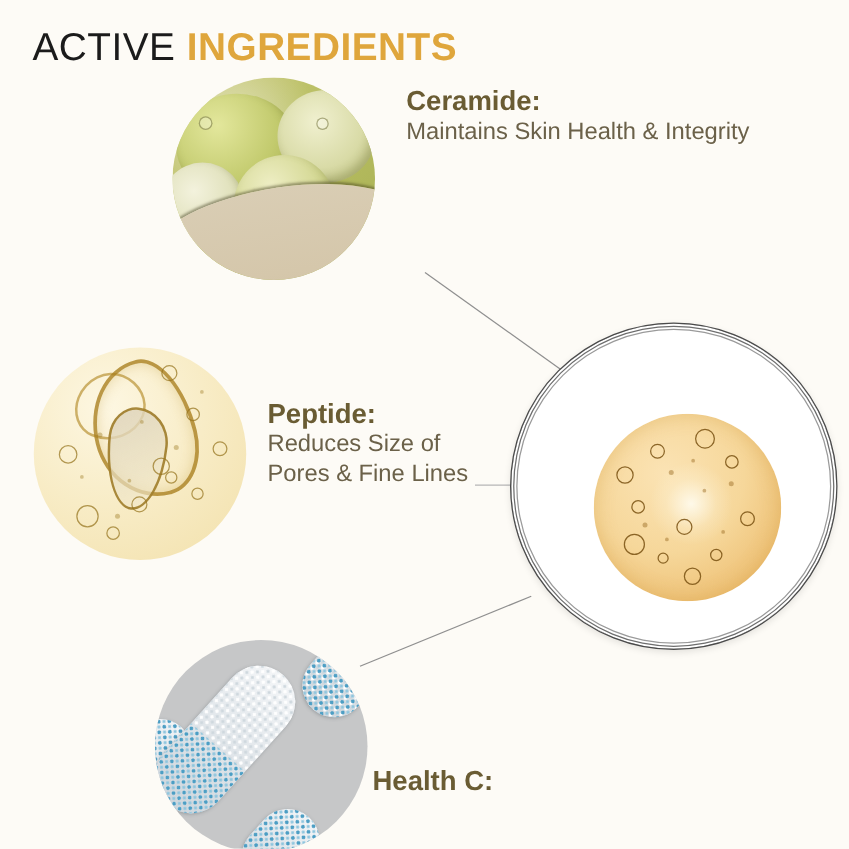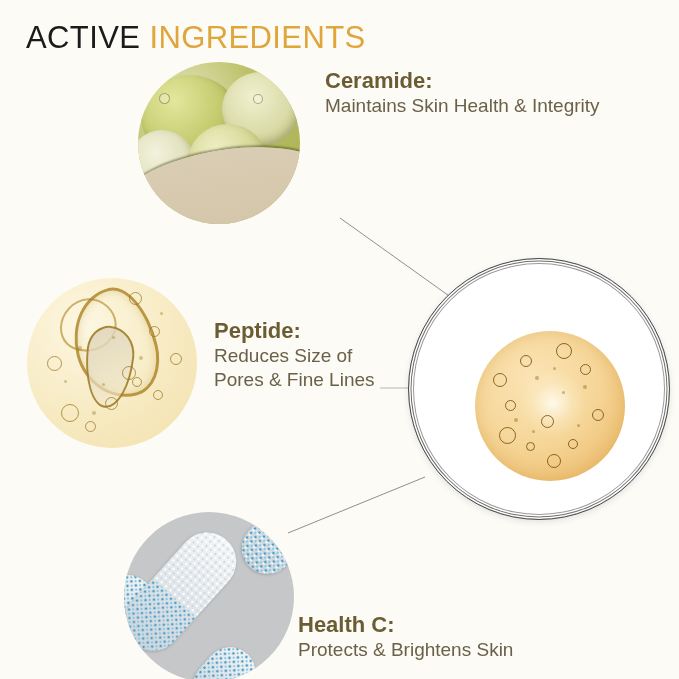--- a/index.html
+++ b/index.html
@@ -21,21 +21,21 @@
   .title {
     position: absolute;
     left: 26px;
     top: 22px;
     font-size: 31px;
     letter-spacing: 0.4px;
     white-space: nowrap;
     line-height: 1;
   }
   .title .word-active { color: #1b1b1b; font-weight: 400; text-align: center; }
-  .title .word-ingredients { color: #dfa63c; font-weight: 400; }
+  .title .word-ingredients { color: #dfa63c; font-weight: 700; }
 
   
   .connectors {
     position: absolute;
     left: 0; top: 0;
     width: 679px; height: 679px;
     pointer-events: none;
   }
 
   
@@ -321,16 +321,15 @@
     <div class="sub">Pores &amp; Fine Lines</div>
   </div>
 
   <div class="label label-ceramide">
     <div class="head">Ceramide:</div>
     <div class="sub">Maintains Skin Health &amp; Integrity</div>
   </div>
 
   <div class="label label-vitc">
     <div class="head">Health C:</div>
-    <div class="sub">Protects &amp; Brightens Skin</div>
   </div>
 
 </div>
 
 </body></html>

